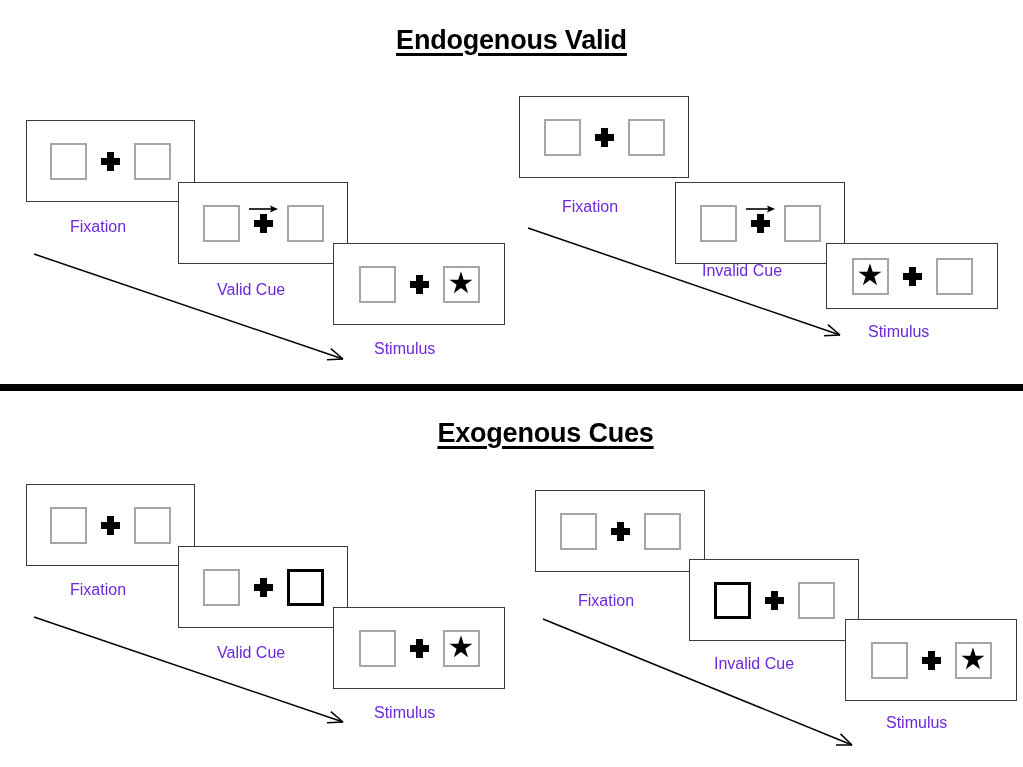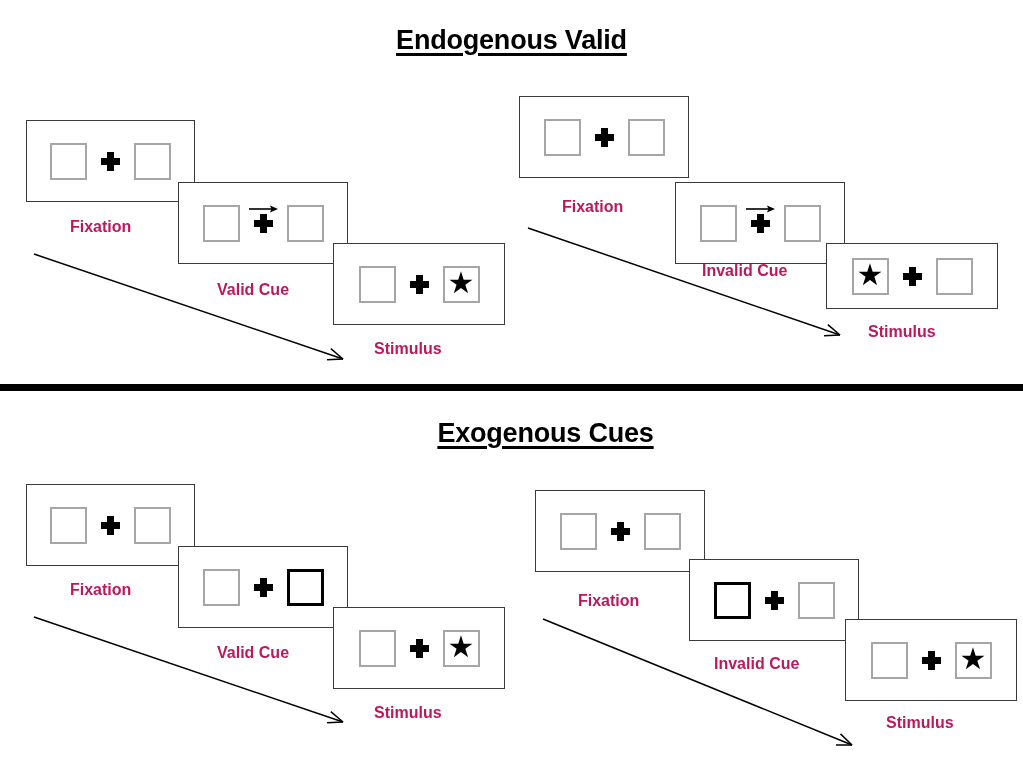--- a/index.html
+++ b/index.html
@@ -115,22 +115,22 @@
     left: 50%;
     transform: translateX(-50%);
     width: 30px;
     height: 10px;
   }
 
   
   .caption {
     position: absolute;
     font-size: 16px;
-    font-weight: bold;
-    color: #be185d;
+    font-weight: normal;
+    color: #6d28d9;
     white-space: nowrap;
     z-index: 3;
   }
 
   
   .flow-arrow {
     position: absolute;
     z-index: 1;
     overflow: visible;
   }

